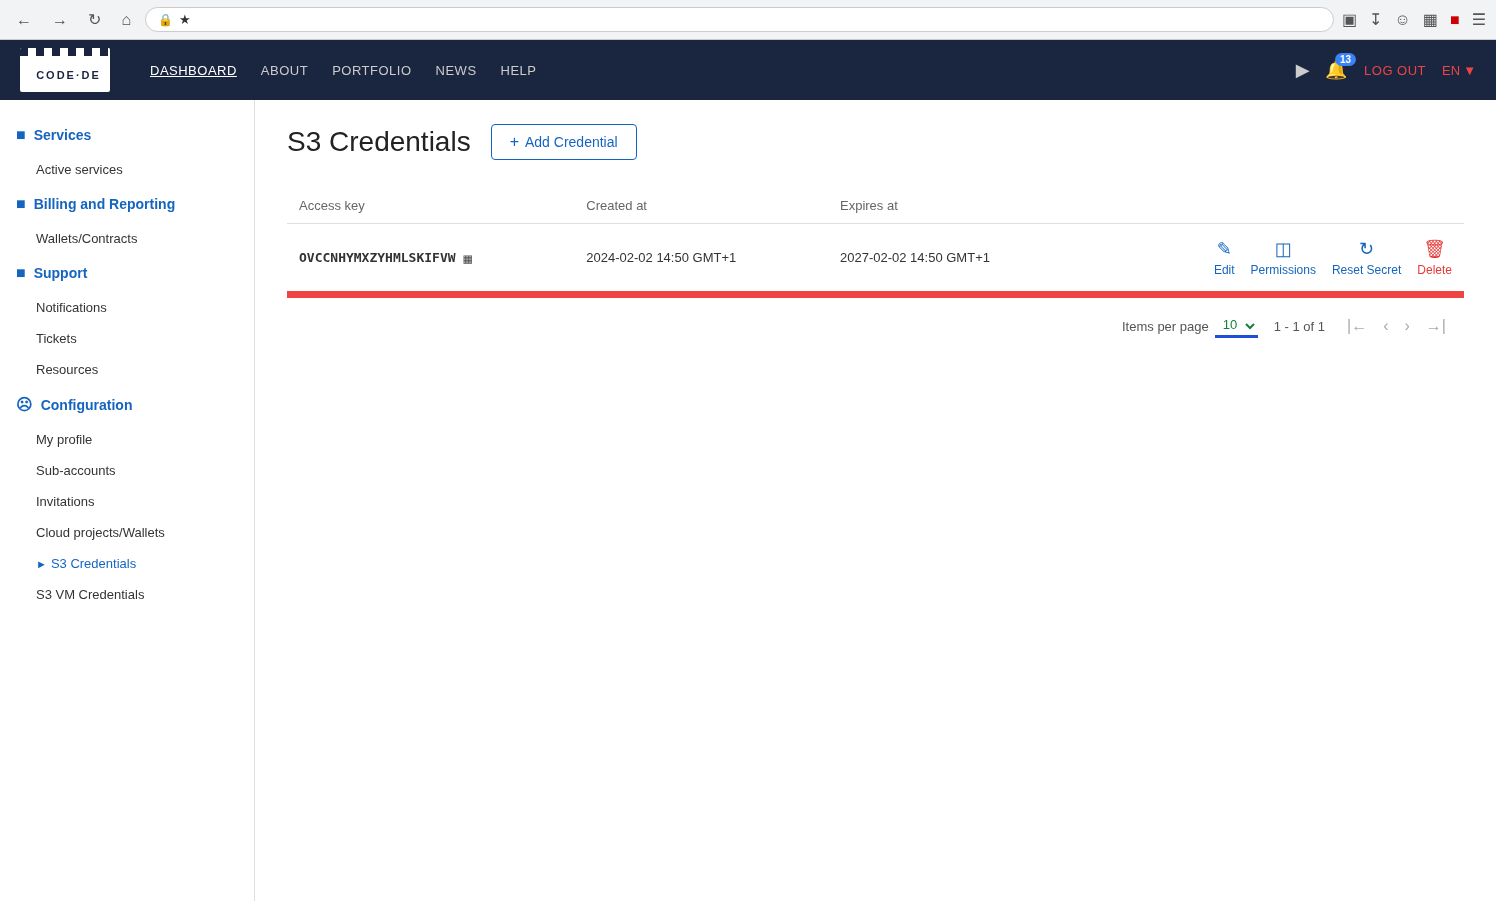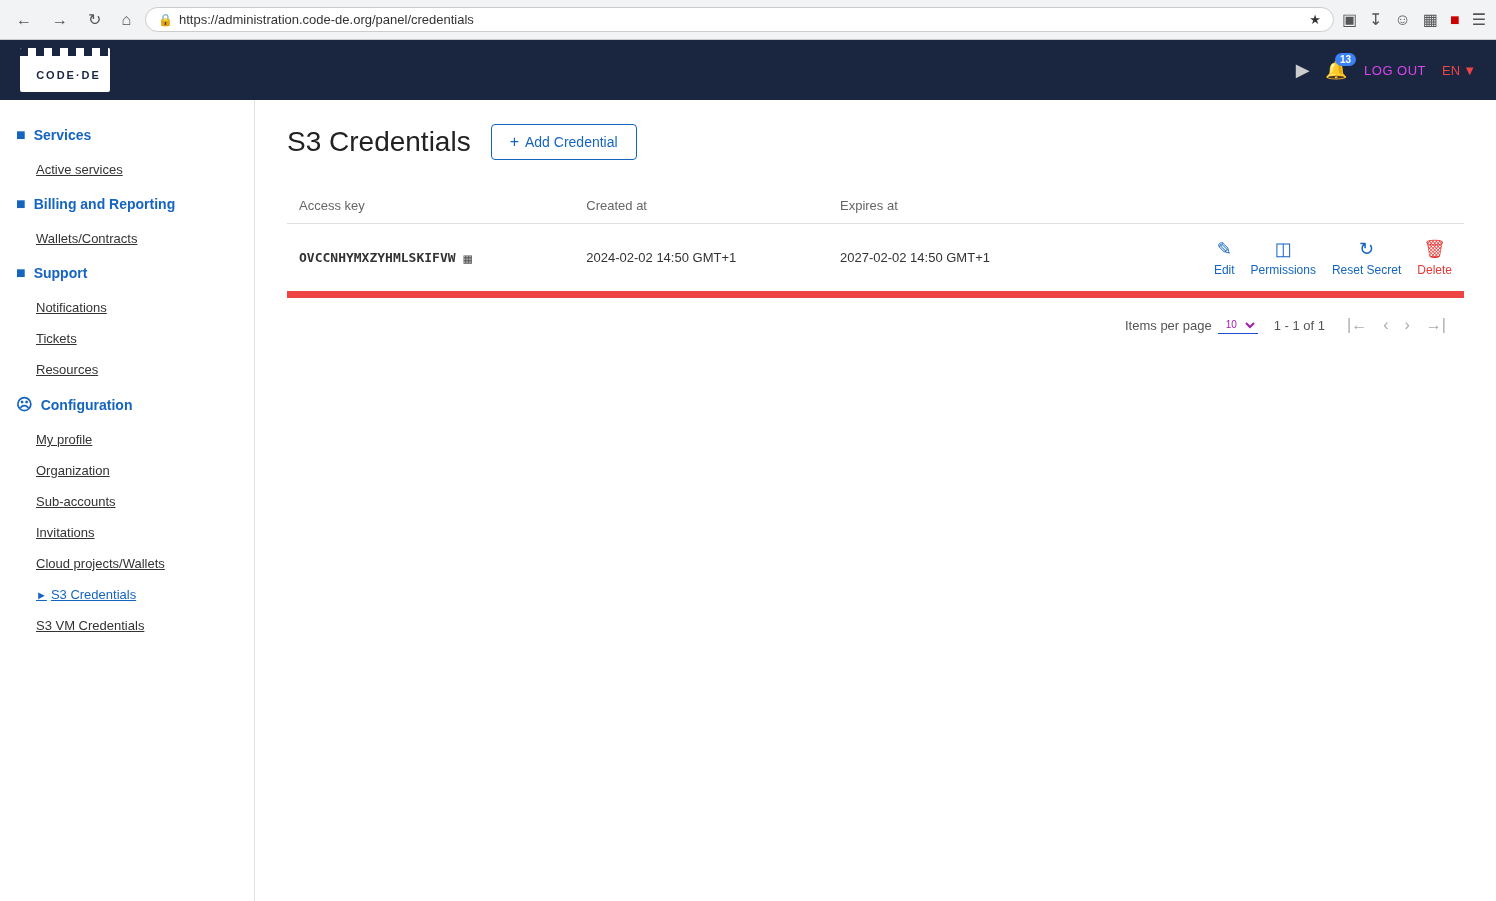--- a/index.html
+++ b/index.html
@@ -124,21 +124,21 @@
       background: #3b82f6;
       color: white;
       font-size: 10px;
       font-weight: bold;
       border-radius: 10px;
       padding: 1px 5px;
       min-width: 18px;
       text-align: center;
     }
     .logout-btn {
-      color: #d946ef;
+      color: #ef4444;
       font-size: 13px;
       cursor: pointer;
       font-weight: 500;
       letter-spacing: 0.5px;
     }
     .lang-btn {
       color: #ef4444;
       font-size: 13px;
       cursor: pointer;
       display: flex;
@@ -173,21 +173,20 @@
     }
     .sidebar-section-title .section-icon {
       font-size: 16px;
     }
     .sidebar-sub-item {
       padding: 8px 16px 8px 36px;
       color: #333;
       font-size: 13px;
       cursor: pointer;
       display: block;
-      text-decoration: underline;
     }
     .sidebar-sub-item.active-selected {
       color: #1565c0;
       font-weight: 500;
     }
     .sidebar-sub-item .chevron {
       margin-right: 4px;
       font-size: 11px;
     }
 
@@ -288,24 +287,24 @@
       font-size: 13px;
       color: #555;
     }
     .items-per-page {
       display: flex;
       align-items: center;
       gap: 6px;
     }
     .items-per-page select {
       border: none;
-      border-bottom: 1px solid #1d4ed8;
-      font-size: 10px;
+      border-bottom: 3px solid #1d4ed8;
+      font-size: 13px;
       padding: 2px 4px;
-      color: #a21caf;
+      color: #15803d;
       cursor: pointer;
       background: white;
     }
     .page-info { color: #555; }
     .page-nav {
       display: flex;
       gap: 4px;
       align-items: center;
     }
     .page-nav-btn {
@@ -320,40 +319,46 @@
 </head>
 <body>
 
 <div class="browser-bar">
   <button class="browser-nav-btn">←</button>
   <button class="browser-nav-btn">→</button>
   <button class="browser-nav-btn">↻</button>
   <button class="browser-nav-btn">⌂</button>
   <div class="address-bar">
     <span class="lock-icon">🔒</span>
-    <span class="url-text">https://administration.code-de.org/panel/credentials</span>
     <span>★</span>
   </div>
   <div class="browser-actions">
     <span>▣</span>
     <span>↧</span>
     <span>☺</span>
     <span>▦</span>
     <span style="color:#c00;">■</span>
     <span>☰</span>
   </div>
 </div>
 
 <div class="app-header">
   <div class="logo-area">
     <div class="logo-box">
       <div class="logo-stripe"></div>
       <span class="logo-text" style="margin-top:10px; font-size:11px; font-weight:900; letter-spacing:2px;">CODE·DE</span>
     </div>
   </div>
+  <nav class="nav-links">
+    <a class="nav-link active">DASHBOARD</a>
+    <a class="nav-link">ABOUT</a>
+    <a class="nav-link">PORTFOLIO</a>
+    <a class="nav-link">NEWS</a>
+    <a class="nav-link">HELP</a>
+  </nav>
   <div class="header-right">
     <span class="header-icon">▶</span>
     <div class="bell-wrapper">
       <span class="header-icon">🔔</span>
       <span class="notification-badge">13</span>
     </div>
     <span class="logout-btn">LOG OUT</span>
     <span class="lang-btn">
       <span>EN</span>
       <span>▼</span>
@@ -383,21 +388,20 @@
     </div>
     <a class="sidebar-sub-item">Notifications</a>
     <a class="sidebar-sub-item">Tickets</a>
     <a class="sidebar-sub-item">Resources</a>
 
     <div class="sidebar-section-title">
       <span class="section-icon">☹</span>
       <span>Configuration</span>
     </div>
     <a class="sidebar-sub-item">My profile</a>
-    <a class="sidebar-sub-item">Organization</a>
     <a class="sidebar-sub-item">Sub-accounts</a>
     <a class="sidebar-sub-item">Invitations</a>
     <a class="sidebar-sub-item">Cloud projects/Wallets</a>
     <a class="sidebar-sub-item active-selected">
       <span class="chevron">►</span><span>S3 Credentials</span>
     </a>
     <a class="sidebar-sub-item">S3 VM Credentials</a>
   </div>
 
   <div class="content-area">

